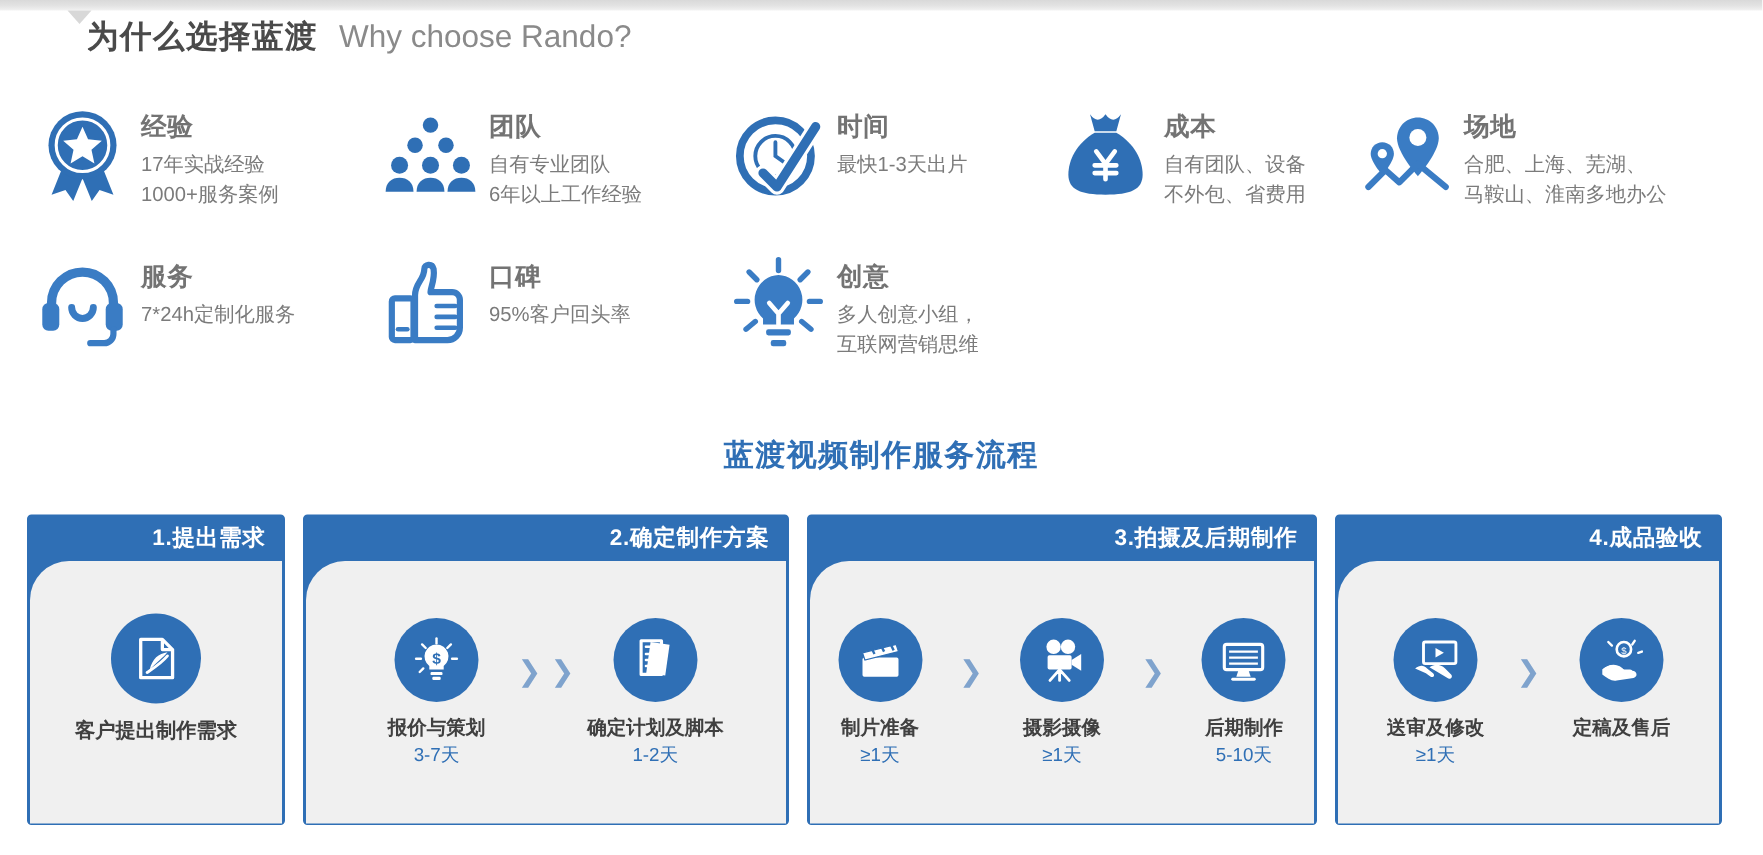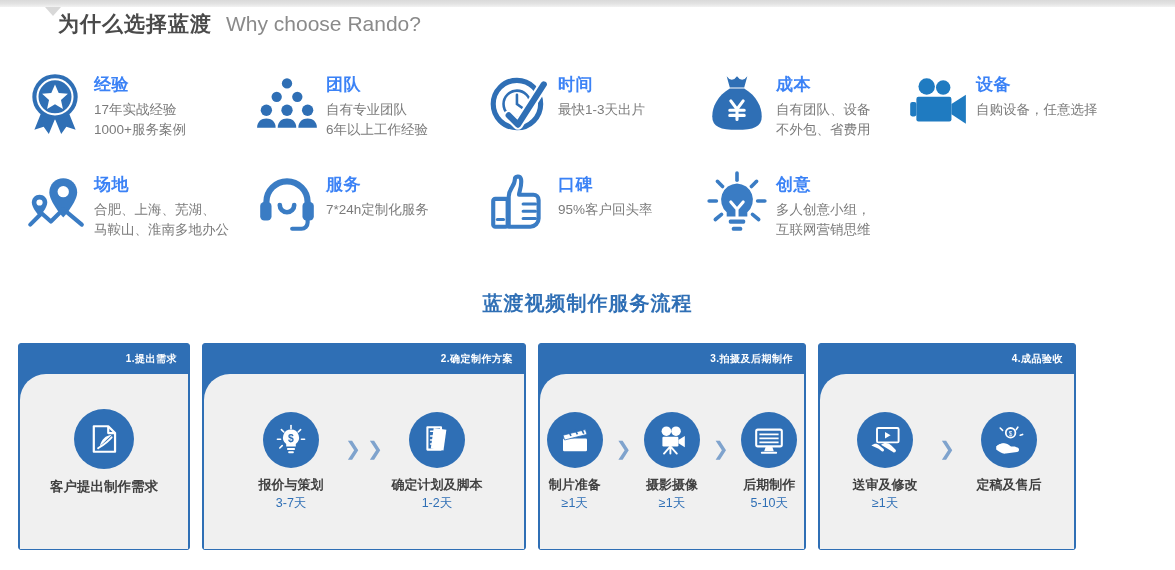--- a/index.html
+++ b/index.html
@@ -31,21 +31,21 @@
   
   .features{
     position:absolute;left:22px;top:68px;width:1150px;
     display:grid;grid-template-columns:232px 232px 218px 200px 266px;
     grid-template-rows:100px 96px;
   }
   .feat{display:flex;align-items:flex-start;}
   .feat .ficon{width:66px;height:66px;flex:0 0 66px;margin-right:6px;margin-top:2px;}
   .feat .ficon svg{display:block;width:66px;height:66px;}
   .ftext{padding-top:6px;}
-  .ftitle{font-size:17px;font-weight:bold;color:#3b82f6;line-height:1.25;margin-bottom:5px;letter-spacing:.5px;}
+  .ftitle{font-size:17px;font-weight:bold;color:#737373;line-height:1.25;margin-bottom:5px;letter-spacing:.5px;}
   .fdesc{font-size:13.5px;color:#7b7b7b;line-height:1.45;white-space:pre-line;}
 
   
   .flow-title{
     position:absolute;left:0;top:290px;width:1175px;text-align:center;
     font-size:20px;font-weight:bold;color:#2f6fb5;letter-spacing:1px;
   }
 
   
   .steps{
@@ -55,21 +55,21 @@
   .step{
     position:relative;
     border:1px solid #2f6fb5;
     background:#2f6fb5;
     border-radius:3px;
     box-sizing:border-box;
     height:207px;
   }
   .step-hd{
     height:30px;line-height:30px;
-    color:#ffffff;font-size:10px;font-weight:bold;
+    color:#ffffff;font-size:15px;font-weight:bold;
     text-align:right;padding-right:12px;
     letter-spacing:.5px;
     border-top-left-radius:22px;
   }
   .step-body{
     position:relative;
     background:#f0f0f0;
     height:175px;
     margin:0 1px 1px 1px;
     border-top-left-radius:26px;
@@ -167,35 +167,20 @@
         <path d="M26 30 L32 38 L38 30 M25 39 h14 M25 44 h14 M32 38 v10" fill="none" stroke="#fff" stroke-width="3" stroke-linecap="round"></path>
       </svg>
     </span>
     <div class="ftext">
       <div class="ftitle">成本</div>
       <div class="fdesc">自有团队、设备
 不外包、省费用</div>
     </div>
   </div>
 
-  <div class="feat">
-    <span class="ficon">
-      <svg viewBox="0 0 64 64">
-        <circle cx="22" cy="16" r="8" fill="#1f7bc1"></circle>
-        <circle cx="38" cy="17" r="7" fill="#1f7bc1"></circle>
-        <rect x="12" y="26" width="34" height="24" rx="2" fill="#1f7bc1"></rect>
-        <path d="M46 33 L60 24 v28 l-14-9z" fill="#1f7bc1"></path>
-        <rect x="6" y="31" width="6" height="14" rx="2" fill="#1f7bc1"></rect>
-      </svg>
-    </span>
-    <div class="ftext">
-      <div class="ftitle">设备</div>
-      <div class="fdesc">自购设备，任意选择</div>
-    </div>
-  </div>
 
   <div class="feat">
     <span class="ficon">
       <svg viewBox="0 0 64 64">
         <path d="M40 8c-7.5 0-13.5 6-13.5 13.5C26.5 31 40 46 40 46s13.5-15 13.5-24.5C53.5 14 47.5 8 40 8z" fill="#3a7cc4"></path>
         <circle cx="40" cy="21" r="5.5" fill="#fff"></circle>
         <path d="M17 24c-4.2 0-7.5 3.3-7.5 7.5C9.5 37 17 45 17 45s7.5-8 7.5-13.5C24.5 27.3 21.2 24 17 24z" fill="#3a7cc4"></path>
         <circle cx="17" cy="31.5" r="3" fill="#fff"></circle>
         <path d="M8 53 L19 42 L28 50 L40 38 L58 53" fill="none" stroke="#3a7cc4" stroke-width="4" stroke-linejoin="round" stroke-linecap="round"></path>
       </svg>
@@ -320,21 +305,21 @@
             <path d="M8 4 h17 v28 H8 z" fill="none" stroke="#fff" stroke-width="2.6" stroke-linejoin="round"></path>
             <path d="M12 9 h9 M12 15 h9 M12 20 h9 M12 25 h6" stroke="#fff" stroke-width="2" stroke-linecap="round"></path>
           </svg>
         </span>
         <span class="nlabel">确定计划及脚本</span>
         <span class="ndays">1-2天</span>
       </div>
     </div>
   </div>
 
-  <div class="step" style="width:268px;">
+  <div class="step" style="width:340px;">
     <div class="step-hd">3.拍摄及后期制作</div>
     <div class="step-body">
       <div class="node">
         <span class="circ">
           <svg width="32" height="32" viewBox="0 0 40 40">
             <rect x="5" y="18" width="30" height="16" rx="1.5" fill="#fff"></rect>
             <path d="M5 14 L33 7 l2 6 L7 20 z" fill="#fff" stroke="#2f6fb5" stroke-width="1"></path>
             <g stroke="#2f6fb5" stroke-width="2">
               <path d="M12 9 L15 15"></path>
                 <path d="M20 7 L23 13"></path>

